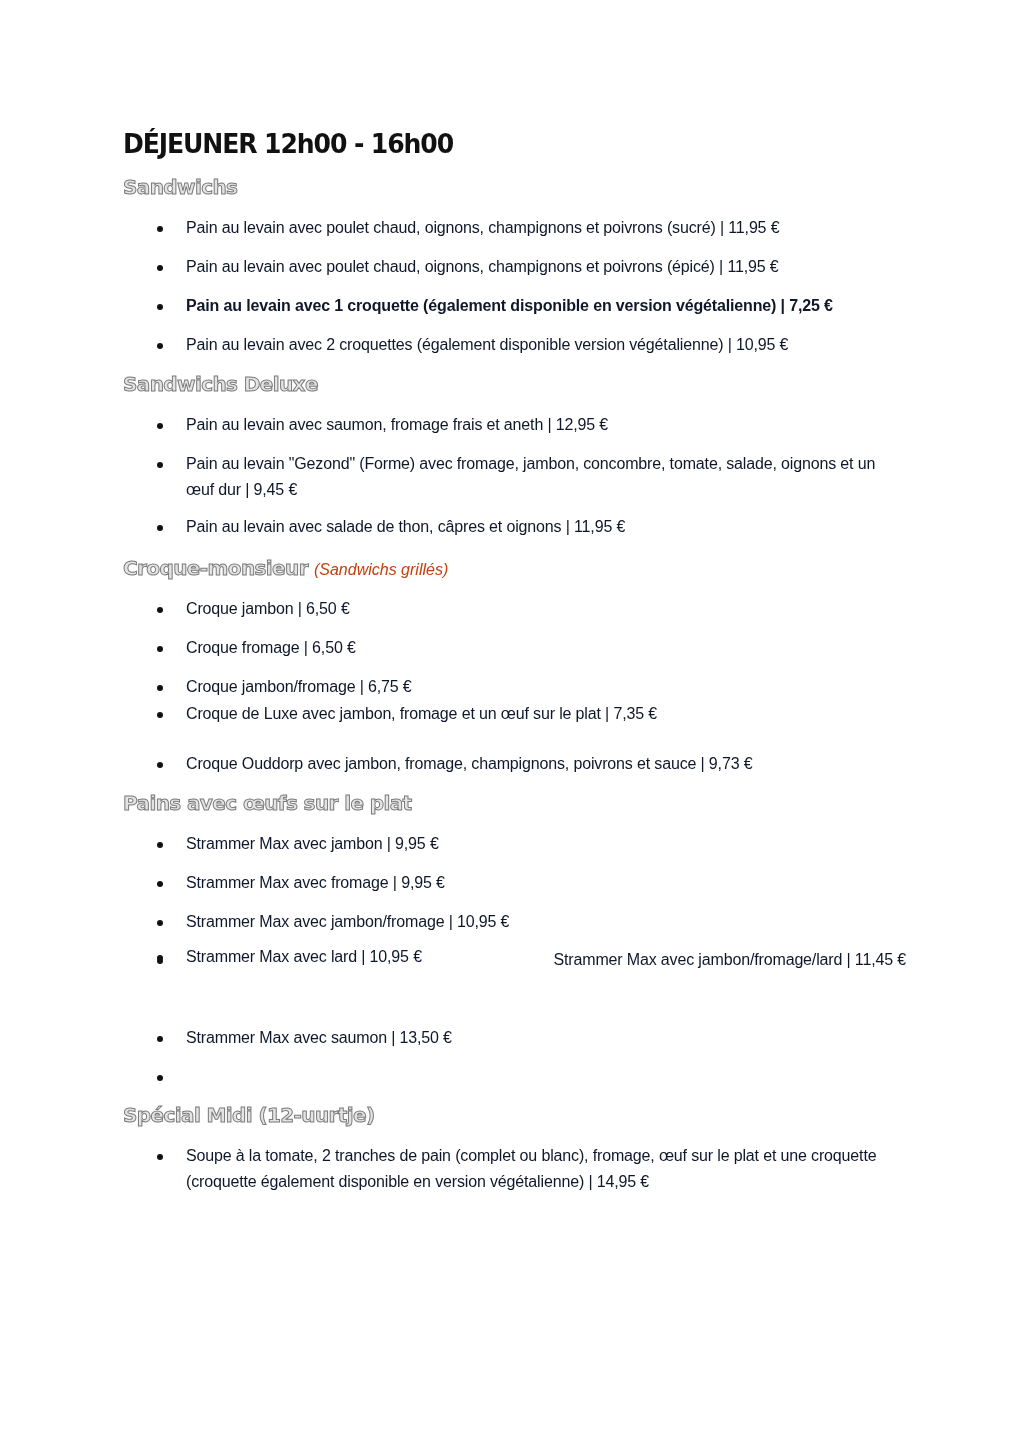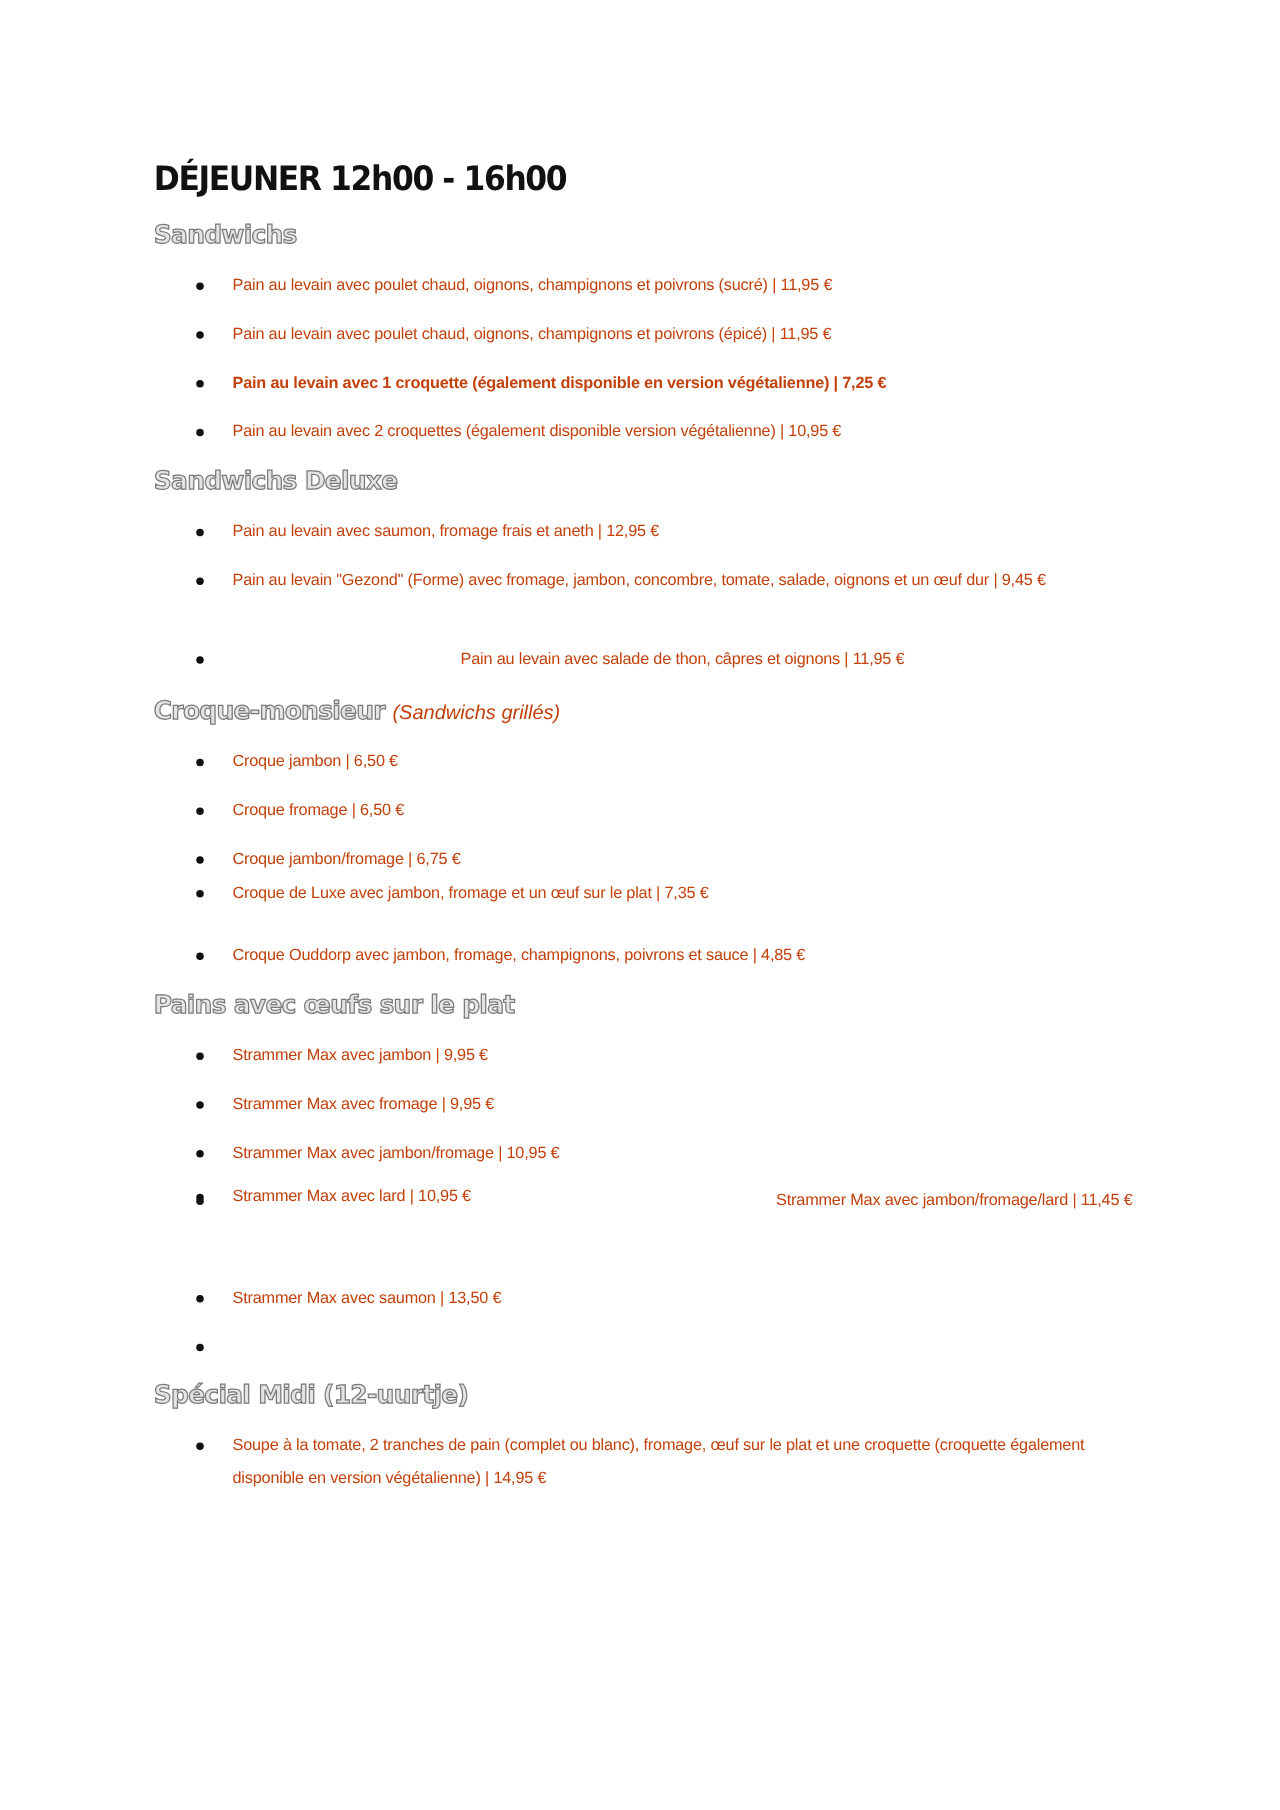--- a/index.html
+++ b/index.html
@@ -70,23 +70,23 @@
       margin: 0;
       padding: 0;
       position: absolute;
       left: 0;
       width: 1024px;
     }
     ul.items li {
       position: absolute;
       left: 186px;
       width: 720px;
-      font-size: 13px;
+      font-size: 16px;
       line-height: 26px;
-      color: #c2410c;
+      color: #0f172a;
       letter-spacing: -0.15px;
     }
     ul.items li .bullet {
       position: absolute;
       left: -29px;
       top: 11px;
       width: 6px;
       height: 6px;
       border-radius: 50%;
       background: #111111;
@@ -107,32 +107,32 @@
       <li style="top:293px;font-weight:bold;"><span class="bullet"></span><span>Pain au levain avec 1 croquette (également disponible en version végétalienne) | 7,25 €</span></li>
       <li style="top:332px;"><span class="bullet"></span><span>Pain au levain avec 2 croquettes (également disponible version végétalienne) | 10,95 €</span></li>
     </ul>
   </div>
 
   <div class="section">
     <h2 class="section-heading" style="top:371px;"><span>Sandwichs Deluxe</span></h2>
     <ul class="items">
       <li style="top:412px;"><span class="bullet"></span><span>Pain au levain avec saumon, fromage frais et aneth | 12,95 €</span></li>
       <li style="top:451px; width:690px;"><span class="bullet"></span><span>Pain au levain "Gezond" (Forme) avec fromage, jambon, concombre, tomate, salade, oignons et un œuf dur | 9,45 €</span></li>
-      <li style="top:514px;text-align:center;"><span class="bullet"></span><span>Pain au levain avec salade de thon, câpres et oignons | 11,95 €</span></li>
+      <li style="top:514px;"><span class="bullet"></span><span>Pain au levain avec salade de thon, câpres et oignons | 11,95 €</span></li>
     </ul>
   </div>
 
   <div class="section">
     <h2 class="section-heading" style="top:555px;"><span>Croque-monsieur</span><span class="note">(Sandwichs grillés)</span></h2>
     <ul class="items">
       <li style="top:596px;"><span class="bullet"></span><span>Croque jambon | 6,50 €</span></li>
       <li style="top:635px;"><span class="bullet"></span><span>Croque fromage | 6,50 €</span></li>
       <li style="top:674px;"><span class="bullet"></span><span>Croque jambon/fromage | 6,75 €</span></li>
       <li style="top:701px;"><span class="bullet"></span><span>Croque de Luxe avec jambon, fromage et un œuf sur le plat | 7,35 €</span></li>
-      <li style="top:751px;"><span class="bullet"></span><span>Croque Ouddorp avec jambon, fromage, champignons, poivrons et sauce | 4,85 €</span></li>
+      <li style="top:751px;"><span class="bullet"></span><span>Croque Ouddorp avec jambon, fromage, champignons, poivrons et sauce | 9,73 €</span></li>
     </ul>
   </div>
 
   <div class="section">
     <h2 class="section-heading" style="top:790px;"><span>Pains avec œufs sur le plat</span></h2>
     <ul class="items">
       <li style="top:831px;"><span class="bullet"></span><span>Strammer Max avec jambon | 9,95 €</span></li>
       <li style="top:870px;"><span class="bullet"></span><span>Strammer Max avec fromage | 9,95 €</span></li>
       <li style="top:909px;"><span class="bullet"></span><span>Strammer Max avec jambon/fromage | 10,95 €</span></li>
       <li style="top:947px;text-align:right;"><span class="bullet"></span><span>Strammer Max avec jambon/fromage/lard | 11,45 €</span></li>

